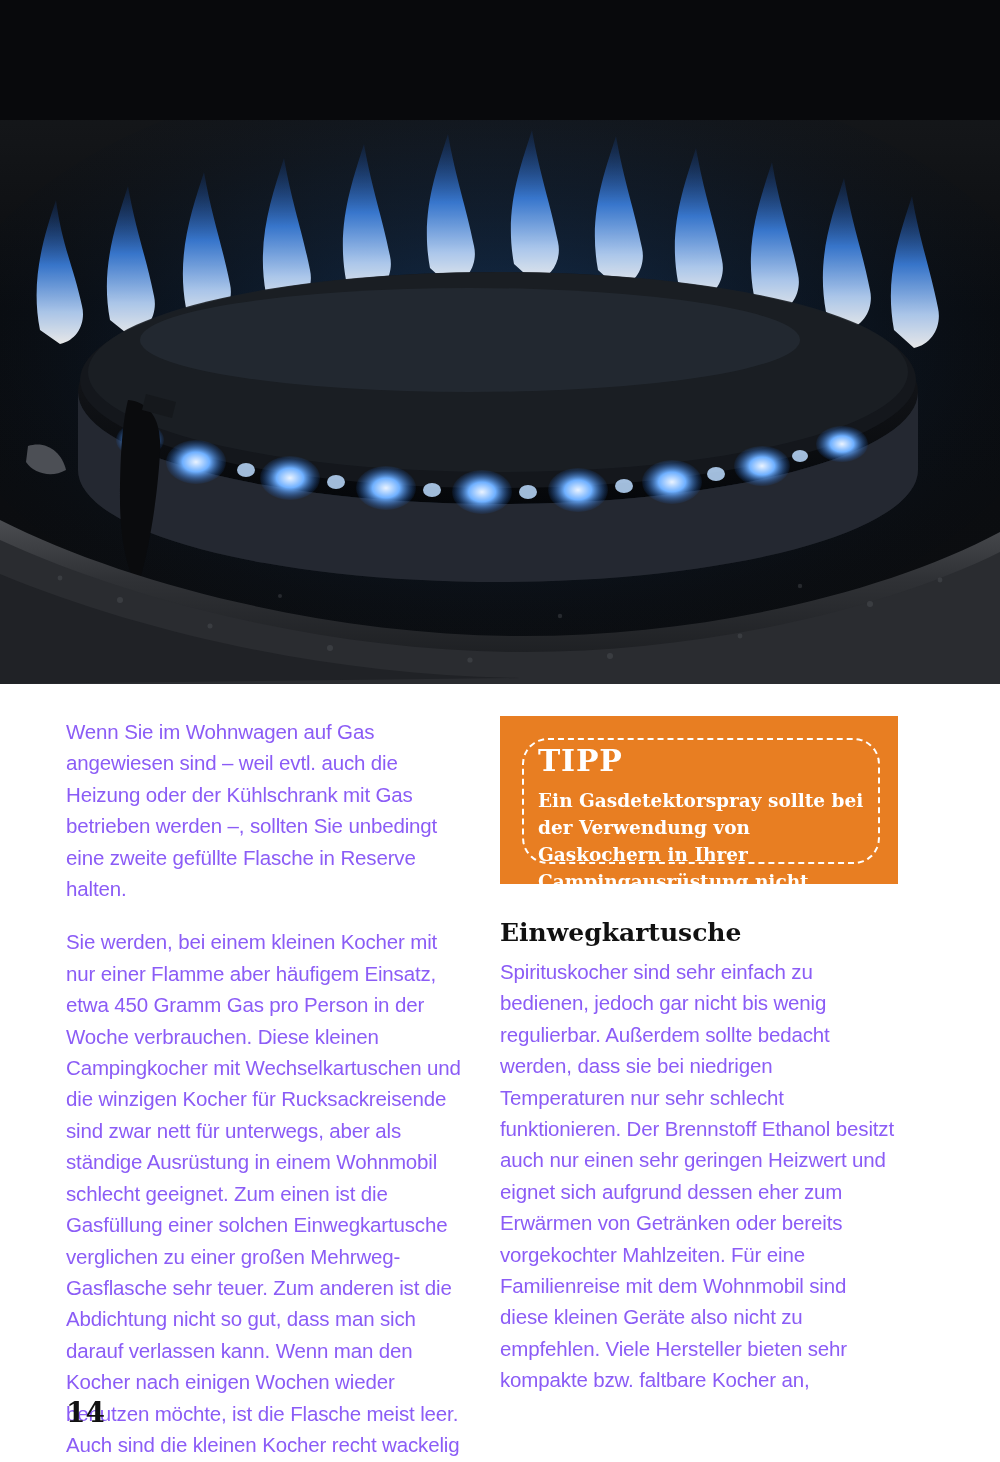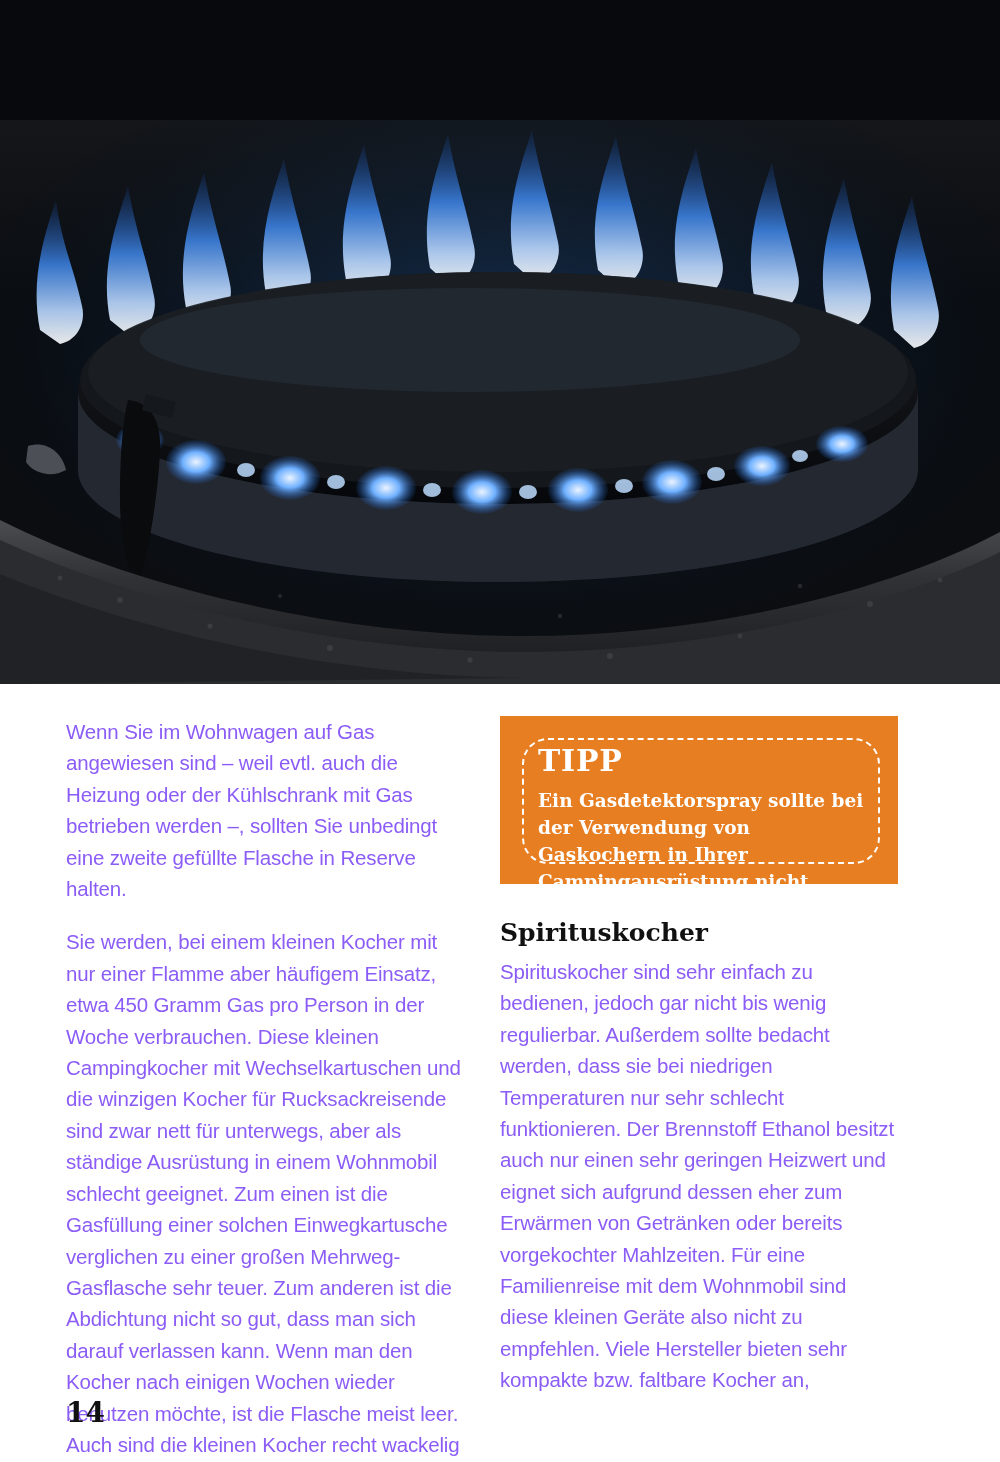--- a/index.html
+++ b/index.html
@@ -241,17 +241,17 @@
 <div class="col-right">
 
   <div class="tipp-box">
     <div class="tipp-dashed"></div>
     <div class="tipp-inner">
       <div class="tipp-title">TIPP</div>
       <p class="tipp-text">Ein Gasdetektorspray sollte bei der Verwendung von Gaskochern in Ihrer Campingausrüstung nicht fehlen – es gibt Ihnen und Ihrer Familie ein sicheres Gefühl.</p>
     </div>
   </div>
 
-  <h2 class="section-heading">Spirituskocher</h2>
+  <h2 class="section-heading">Einwegkartusche</h2>
   <p class="body">Spirituskocher sind sehr einfach zu bedienen, jedoch gar nicht bis wenig regulierbar. Außerdem sollte bedacht werden, dass sie bei niedrigen Temperaturen nur sehr schlecht funktionieren. Der Brennstoff Ethanol besitzt auch nur einen sehr geringen Heizwert und eignet sich aufgrund dessen eher zum Erwärmen von Getränken oder bereits vorgekochter Mahlzeiten. Für eine Familienreise mit dem Wohnmobil sind diese kleinen Geräte also nicht zu empfehlen. Viele Hersteller bieten sehr kompakte bzw. faltbare Kocher an,</p>
 </div>
 
 <div class="page-number">14</div>
 
 </body></html>

